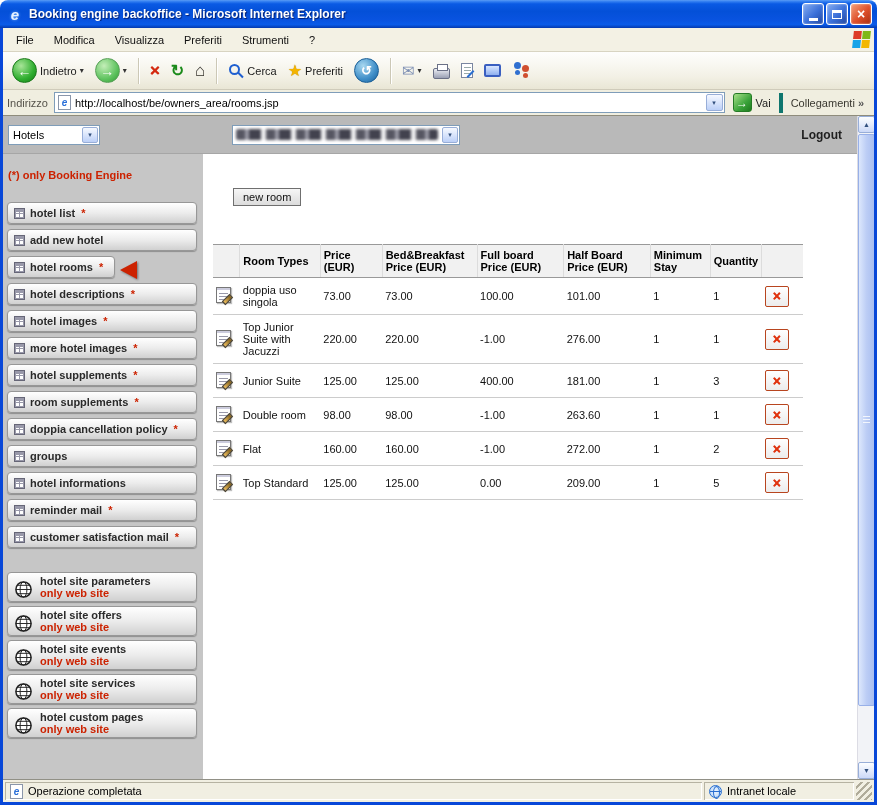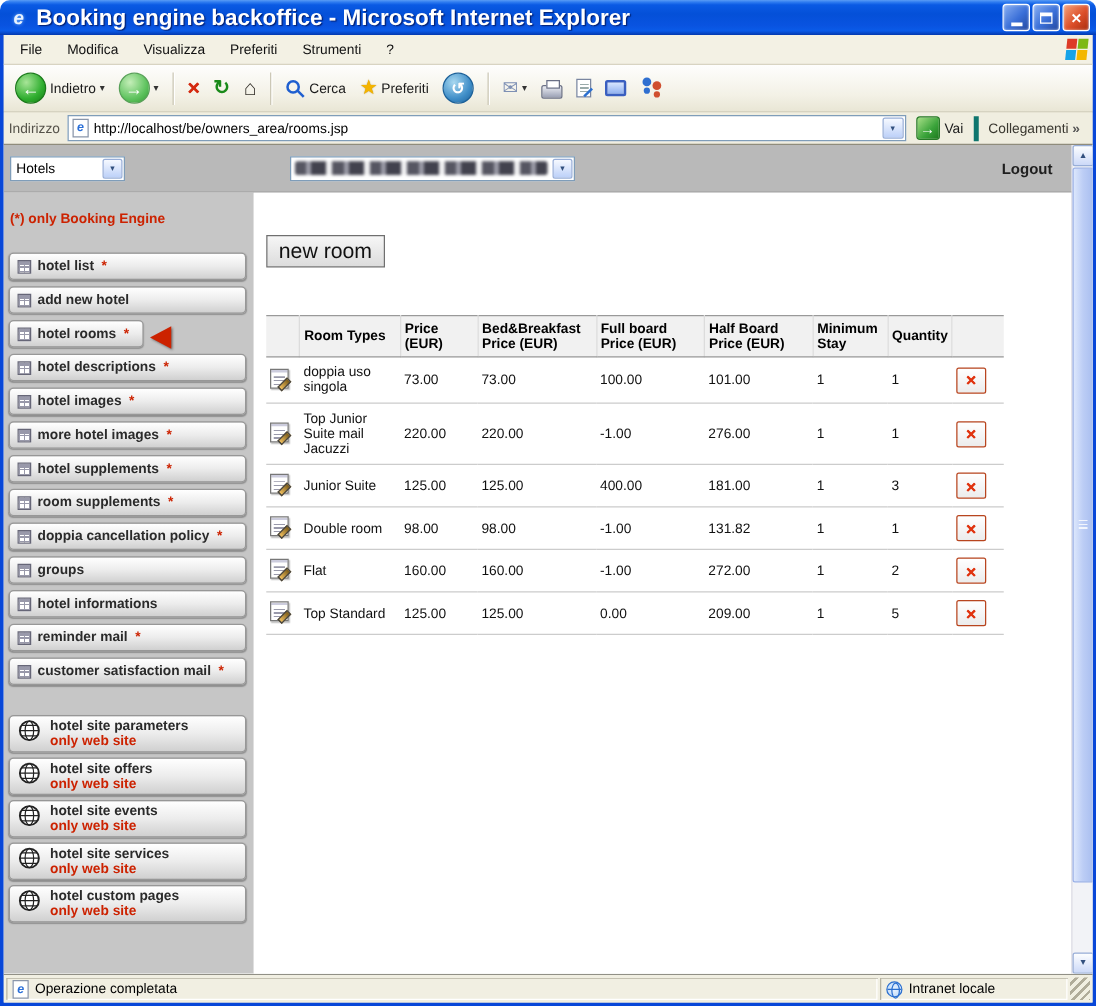--- a/index.html
+++ b/index.html
@@ -11,21 +11,21 @@
   }
 
   
   .titlebar {
     height:28px; display:flex; align-items:center; gap:6px;
     padding:0 5px 0 7px;
     background:linear-gradient(180deg,#5a9cf5 0%,#2f7cf0 6%,#0a5ae4 14%,#0450d8 40%,#0953e0 72%,#0a5be8 88%,#0439ae 100%);
     border-radius:8px 8px 0 0;
   }
   .ie-title-icon { color:#e8f2ff; font-weight:bold; font-style:italic; font-size:15px; text-shadow:0 0 3px #7ab8ff; width:16px; text-align:center; }
-  .win-title { flex:1; color:#fff; font-weight:bold; font-size:18px; text-shadow:1px 1px 1px rgba(0,20,90,.85); white-space:nowrap; overflow:hidden; }
+  .win-title { flex:1; color:#fff; font-weight:bold; font-size:12px; text-shadow:1px 1px 1px rgba(0,20,90,.85); white-space:nowrap; overflow:hidden; }
   .winbtns { display:flex; gap:2px; }
   .wbtn {
     width:22px; height:22px; border-radius:3px; border:1px solid #fff;
     display:flex; align-items:center; justify-content:center; color:#fff; cursor:pointer;
     background:linear-gradient(135deg,#87aef2,#3a6fd8 55%,#23479e);
     box-shadow:inset 0 0 2px rgba(255,255,255,.7);
   }
   .wbtn.close { background:linear-gradient(135deg,#f5a179,#dd4f2a 55%,#a82c0e); font-weight:bold; font-size:14px; line-height:1; }
   .min-bar { width:9px; height:3px; background:#fff; margin-top:10px; }
   .max-box { width:10px; height:9px; border:1px solid #fff; border-top:3px solid #fff; }
@@ -125,32 +125,32 @@
   .active-row { display:flex; align-items:center; }
   .sb-lbl { font-weight:bold; color:#2a2a2a; white-space:nowrap; }
   .star { color:#cc2200; font-weight:bold; margin-left:1px; }
   .grid-icon { width:11px; height:11px; flex:none; border:1px solid #667;
     background:linear-gradient(#99a 0 3px,transparent 3px),
       repeating-linear-gradient(90deg,#99a 0 1px,transparent 1px 4px),
       repeating-linear-gradient(0deg,#99a 0 1px,transparent 1px 4px),#fff; }
   .arrow-left { width:0; height:0; border-top:9px solid transparent; border-bottom:9px solid transparent; border-right:17px solid #cc2200;
     margin-left:5px; filter:drop-shadow(1px 1px 1px rgba(0,0,0,.45)); }
   .web-group { margin-top:24px; }
-  .web-item { display:flex; align-items:flex-start; gap:7px; width:190px; min-height:30px; margin:0 0 4px 4px; padding:2px 6px;
+  .web-item { display:flex; align-items:flex-end; gap:7px; width:190px; min-height:30px; margin:0 0 4px 4px; padding:2px 6px;
     border:1px solid #979797; border-radius:4px; cursor:pointer;
     background:linear-gradient(#ffffff,#ececec 50%,#d0d0d0); box-shadow:0 1px 1px rgba(0,0,0,.28); }
   .web-text { display:flex; flex-direction:column; line-height:12px; }
   .web-lbl { font-weight:bold; color:#2a2a2a; }
   .web-sub { font-weight:bold; color:#cc2200; }
   .globe { flex:none; }
 
   
   .main { flex:1; background:#fff; padding:34px 0 0 10px; overflow:hidden; }
-  .new-room { font-size:17px; padding:2px 9px; color:#111; cursor:pointer;
-    background:linear-gradient(#f6f6f6,#dcdcdc); border:1px solid #6f6f6f; }
+  .new-room { font-size:11px; padding:2px 9px; color:#111; cursor:pointer;
+    background:linear-gradient(#f6f6f6,#dcdcdc); border:1px solid #6f6f6f;margin-left:20px; }
   table.rooms { border-collapse:collapse; table-layout:fixed; width:590px; margin-top:38px; }
   .rooms th { font-weight:bold; text-align:left; padding:4px 3px; background:#f1f1f1;
     border-top:1px solid #999; border-bottom:1px solid #999; border-right:1px solid #dcdcdc; }
   .rooms th:last-child { border-right:none; }
   .rooms td { padding:6px 3px; border-bottom:1px solid #ccc; vertical-align:middle; color:#111; }
   .edit-icon { display:inline-block; width:15px; height:16px; background:#fff; border:1px solid #777; position:relative; cursor:pointer;
     box-shadow:inset 0 2px 0 #ccd, 1px 1px 1px rgba(0,0,0,.25); }
   .edit-icon::before { content:""; position:absolute; left:2px; top:5px; width:9px; height:8px;
     background:repeating-linear-gradient(#99a 0 1px,transparent 1px 3px); }
   .edit-icon::after { content:""; position:absolute; right:-3px; bottom:0; width:9px; height:3px;
@@ -466,21 +466,21 @@
                   <td>73.00</td>
                   <td>73.00</td>
                   <td>100.00</td>
                   <td>101.00</td>
                   <td>1</td>
                   <td>1</td>
                   <td><button class="del">×</button></td>
                 </tr>
                 <tr>
                   <td><span class="edit-icon"></span></td>
-                  <td>Top Junior Suite mail Jacuzzi</td>
+                  <td>Top Junior Suite with Jacuzzi</td>
                   <td>220.00</td>
                   <td>220.00</td>
                   <td>-1.00</td>
                   <td>276.00</td>
                   <td>1</td>
                   <td>1</td>
                   <td><button class="del">×</button></td>
                 </tr>
                 <tr>
                   <td><span class="edit-icon"></span></td>
@@ -492,21 +492,21 @@
                   <td>1</td>
                   <td>3</td>
                   <td><button class="del">×</button></td>
                 </tr>
                 <tr>
                   <td><span class="edit-icon"></span></td>
                   <td>Double room</td>
                   <td>98.00</td>
                   <td>98.00</td>
                   <td>-1.00</td>
-                  <td>131.82</td>
+                  <td>263.60</td>
                   <td>1</td>
                   <td>1</td>
                   <td><button class="del">×</button></td>
                 </tr>
                 <tr>
                   <td><span class="edit-icon"></span></td>
                   <td>Flat</td>
                   <td>160.00</td>
                   <td>160.00</td>
                   <td>-1.00</td>

